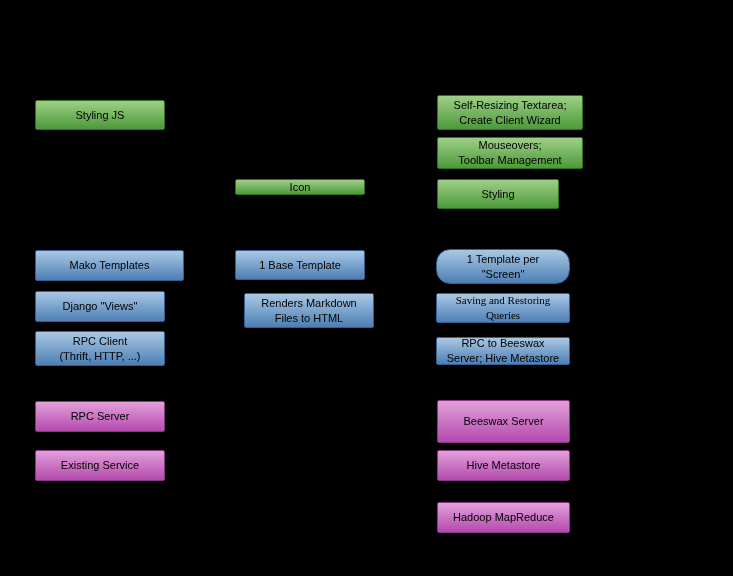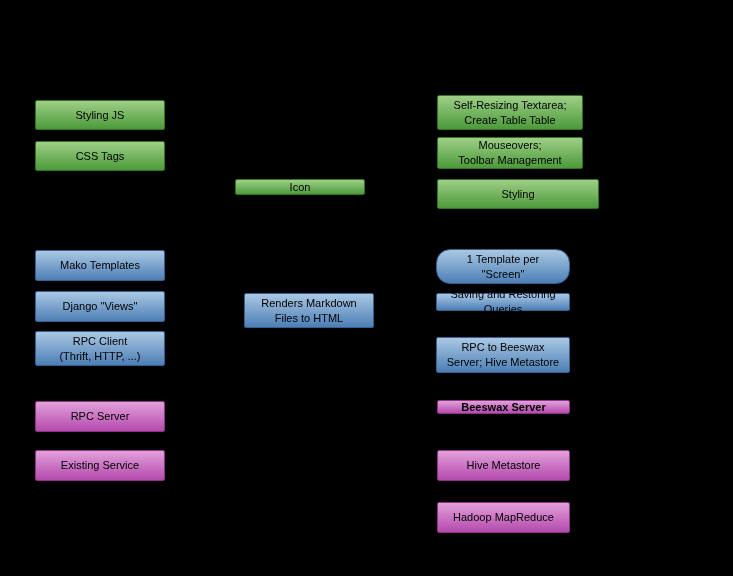--- a/index.html
+++ b/index.html
@@ -41,40 +41,40 @@
       background: linear-gradient(to bottom, #e2a0da, #b44aad);
       border: 1px solid #8c3486;
     }
   </style>
 </head>
 <body>
 
 <div class="canvas">
 
   <div class="box green" style="left:35px;  top:100px; width:130px; height:30px;">Styling JS</div>
-  <div class="box green" style="left:35px;  top:141px; width:130px; height:30px;">CSS Tags</div>
-  <div class="box blue" style="left:35px;  top:250px; width:130px; height:31px;">Mako Templates</div>
+  <div class="box blue" style="left:35px;  top:250px; width:149px; height:31px;">Mako Templates</div>
   <div class="box blue" style="left:35px;  top:291px; width:130px; height:31px;">Django "Views"</div>
   <div class="box blue" style="left:35px;  top:331px; width:130px; height:35px;">RPC Client
 (Thrift, HTTP, ...)</div>
   <div class="box magenta" style="left:35px;  top:401px; width:130px; height:31px;text-align:right;">RPC Server</div>
   <div class="box magenta" style="left:35px;  top:450px; width:130px; height:31px;text-align:center;">Existing Service</div>
 
   <div class="box green" style="left:235px; top:179px; width:130px; height:16px;">Icon</div>
+  <div class="box blue" style="left:235px; top:250px; width:130px; height:30px;">1 Base Template</div>
   <div class="box blue" style="left:244px; top:293px; width:130px; height:35px;">Renders Markdown
 Files to HTML</div>
 
   <div class="box green" style="left:437px; top:95px;  width:146px; height:35px;">Self-Resizing Textarea;
-Create Table Table</div>
+Create Client Wizard</div>
   <div class="box green" style="left:437px; top:137px; width:146px; height:32px;">Mouseovers;
 Toolbar Management</div>
-  <div class="box green" style="left:437px; top:179px; width:162px; height:30px;">Styling</div>
+  <div class="box green" style="left:437px; top:179px; width:122px; height:30px;">Styling</div>
   <div class="box blue" style="left:436px; top:249px; width:134px; height:35px;border-radius:14px;">1 Template per
 "Screen"</div>
-  <div class="box blue" style="left:436px; top:293px; width:134px; height:18px;">Saving and Restoring
+  <div class="box blue" style="left:436px; top:293px; width:134px; height:30px;font-family:Liberation Serif, serif;">Saving and Restoring
 Queries</div>
-  <div class="box blue" style="left:436px; top:337px; width:134px; height:36px;">RPC to Beeswax
+  <div class="box blue" style="left:436px; top:337px; width:134px; height:28px;">RPC to Beeswax
 Server; Hive Metastore</div>
-  <div class="box magenta" style="left:437px; top:400px; width:133px; height:14px;font-weight:bold;">Beeswax Server</div>
+  <div class="box magenta" style="left:437px; top:400px; width:133px; height:43px;">Beeswax Server</div>
   <div class="box magenta" style="left:437px; top:450px; width:133px; height:31px;">Hive Metastore</div>
   <div class="box magenta" style="left:437px; top:502px; width:133px; height:31px;">Hadoop MapReduce</div>
 
 </div>
 
 </body></html>

